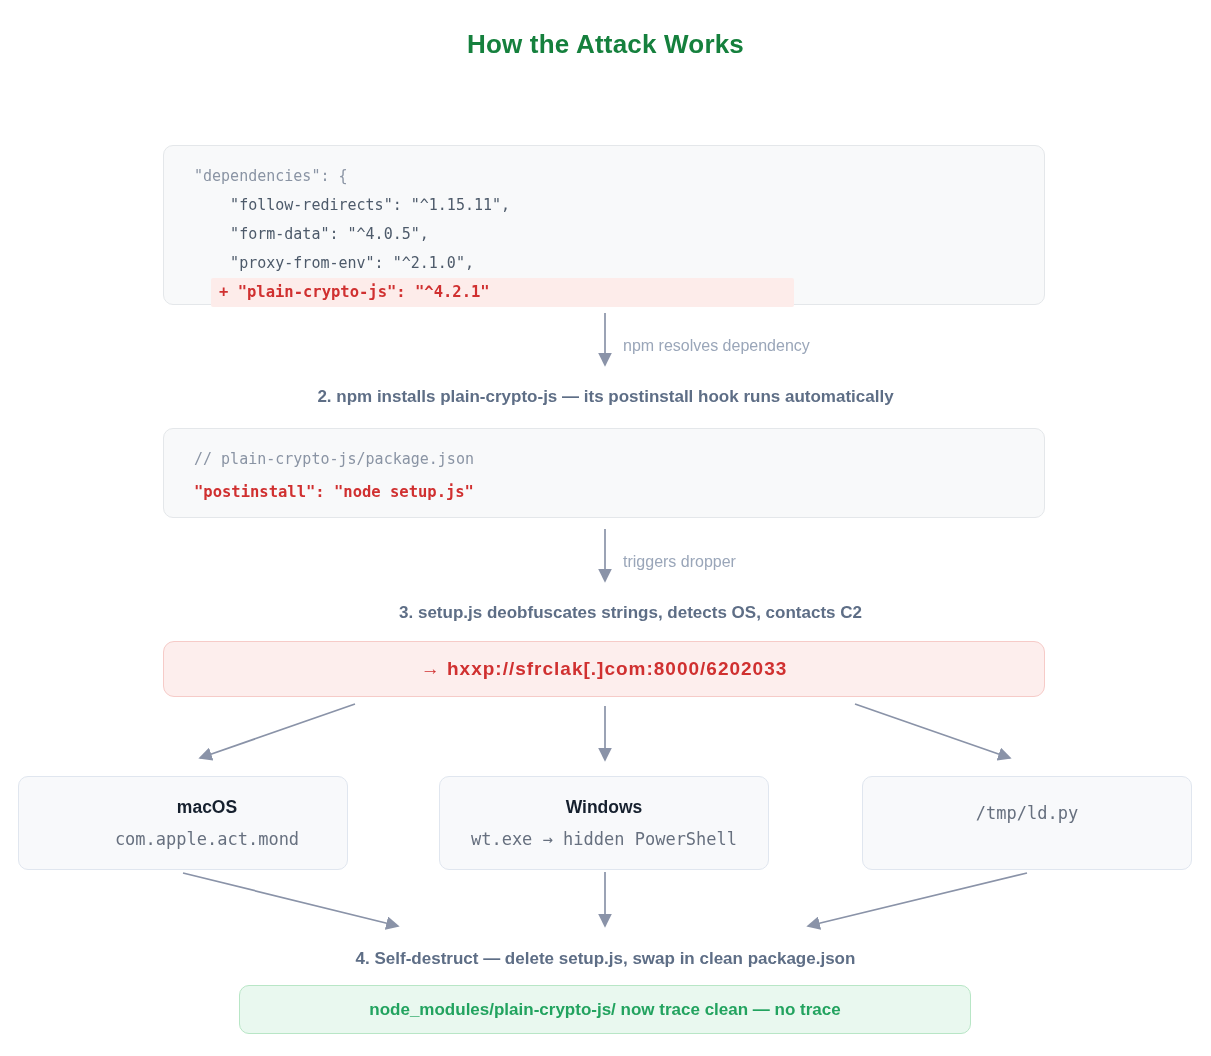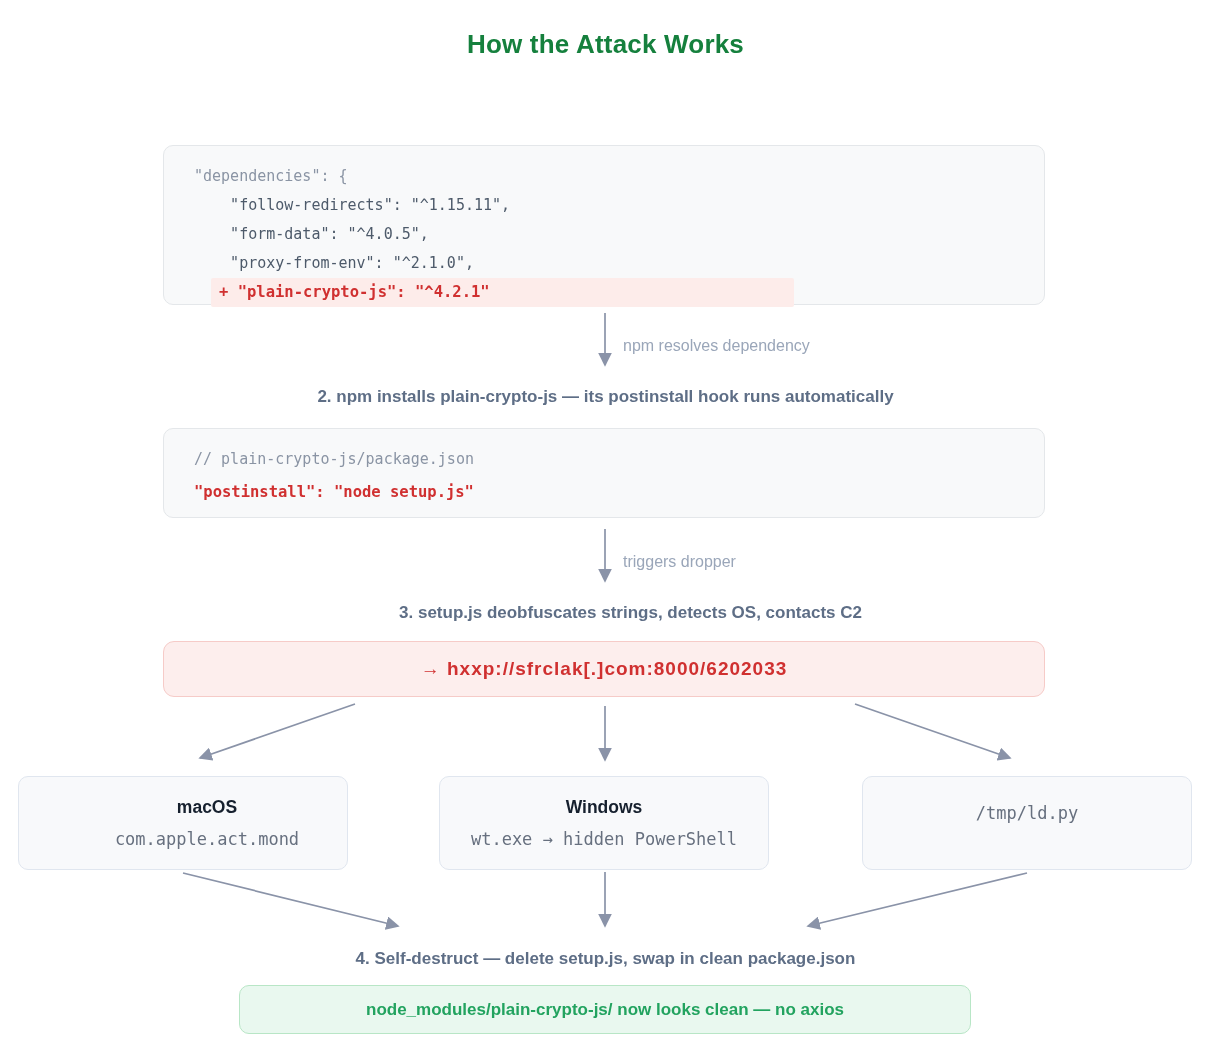--- a/index.html
+++ b/index.html
@@ -153,16 +153,16 @@
     <div class="os-sub">wt.exe → hidden PowerShell</div>
   </div>
 
   <div class="osbox" style="left:862px;">
     <div class="os-sub">/tmp/ld.py</div>
   </div>
 
   <div class="step-heading" style="top:947px;">4. Self-destruct — delete setup.js, swap in clean package.json</div>
 
   <div class="greenbox">
-    <span class="green-text">node_modules/plain-crypto-js/ now looks clean — no axios</span>
+    <span class="green-text">node_modules/plain-crypto-js/ now trace clean — no trace</span>
   </div>
 
 </div>
 
 </body></html>

